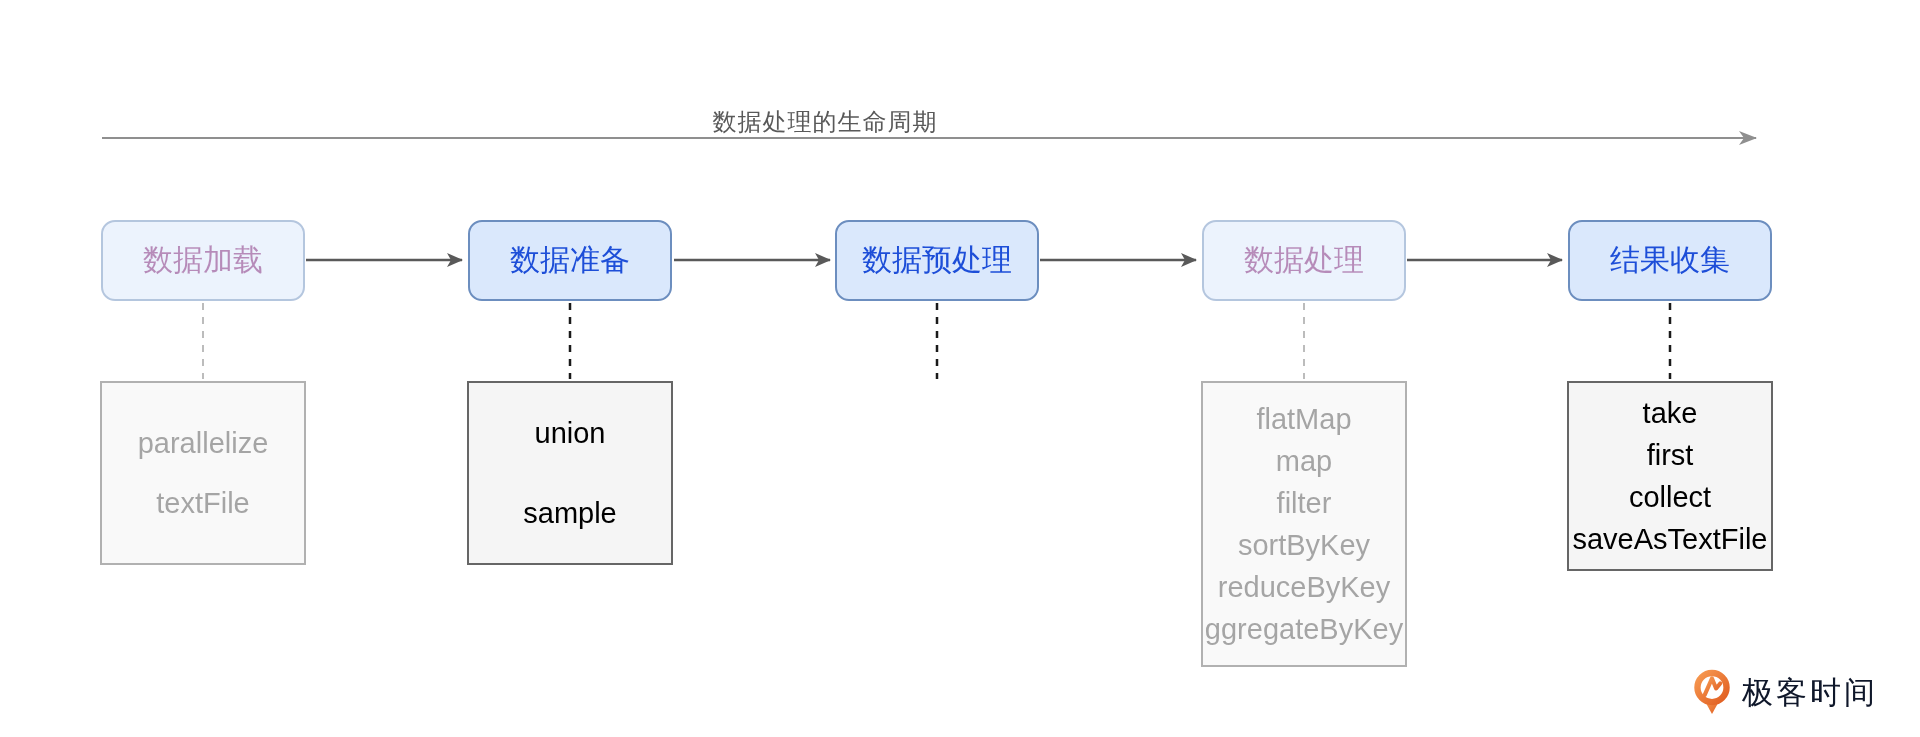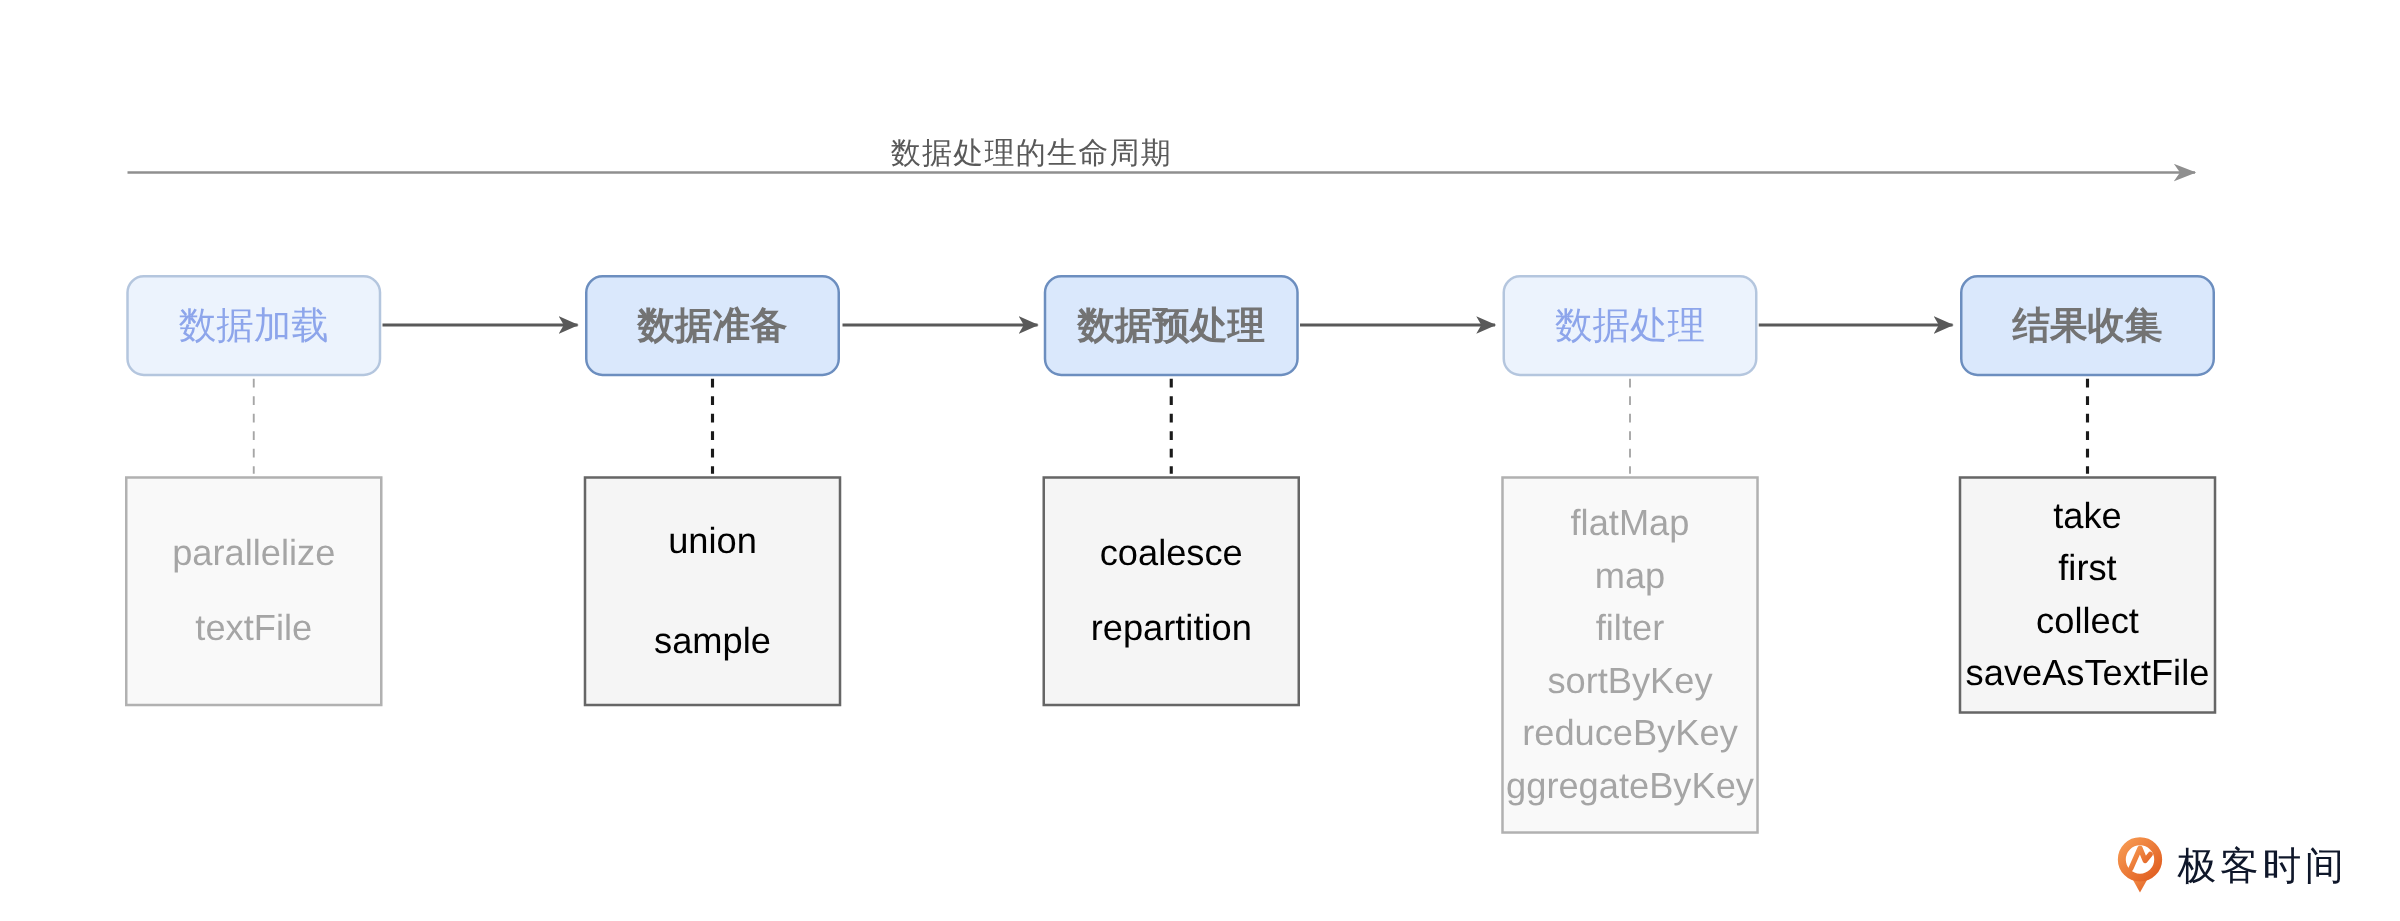--- a/index.html
+++ b/index.html
@@ -9,37 +9,37 @@
 
   .diagram-title{
     position:absolute;top:82px;left:825px;transform:translateX(-50%);
     font-size:24px;letter-spacing:1px;color:#595959;white-space:nowrap;margin-top:24px;
   }
 
   .stage-node{
     position:absolute;top:220px;width:204px;height:81px;box-sizing:border-box;
     background:#dae8fc;border:2px solid #6c8ebf;border-radius:14px;
     display:flex;align-items:center;justify-content:center;
-    font-size:30px;color:#737373;font-weight:700;white-space:nowrap;
+    font-size:30px;color:#1d4ed8;font-weight:400;white-space:nowrap;
   }
   .ops-box{
     position:absolute;top:381px;width:206px;box-sizing:border-box;
     background:#f5f5f5;border:2px solid #666666;
     display:flex;flex-direction:column;align-items:center;justify-content:center;
     font-size:29px;color:#000000;text-align:center;
   }
   .ops-box .op-line{white-space:nowrap;}
   .ops-2 .op-line{line-height:60px;}
   .ops-n .op-line{line-height:42px;}
   .h-2{height:184px;}
   .h-6{height:286px;}
   .h-4{height:190px;}
 
   .faded{opacity:0.5;}
-  .faded.stage-node{font-weight:400;color:#1d4ed8;}
+  .faded.stage-node{font-weight:400;color:#701a75;}
   .faded.ops-box{color:#4d4d4d;}
 
   .logo{position:absolute;left:1692px;top:668px;display:flex;align-items:center;}
   .logo-text{font-size:31px;letter-spacing:3px;color:#0f172a;margin-left:10px;white-space:nowrap;}
 </style>
 </head>
 <body>
 
 <div class="canvas">
 
@@ -81,24 +81,20 @@
     <span>数据准备</span>
   </div>
   <div class="ops-box ops-2 h-2" style="left:467px;gap:20px;">
     <div class="op-line">union</div>
     <div class="op-line">sample</div>
   </div>
 
   <div class="stage-node" style="left:835px;">
     <span>数据预处理</span>
   </div>
-  <div class="ops-box ops-2 h-2" style="left:834px;">
-    <div class="op-line">coalesce</div>
-    <div class="op-line">repartition</div>
-  </div>
 
   <div class="stage-node faded" style="left:1202px;">
     <span>数据处理</span>
   </div>
   <div class="ops-box ops-n h-6 faded" style="left:1201px;align-items:center;">
     <div class="op-line">flatMap</div>
     <div class="op-line">map</div>
     <div class="op-line">filter</div>
     <div class="op-line">sortByKey</div>
     <div class="op-line">reduceByKey</div>

